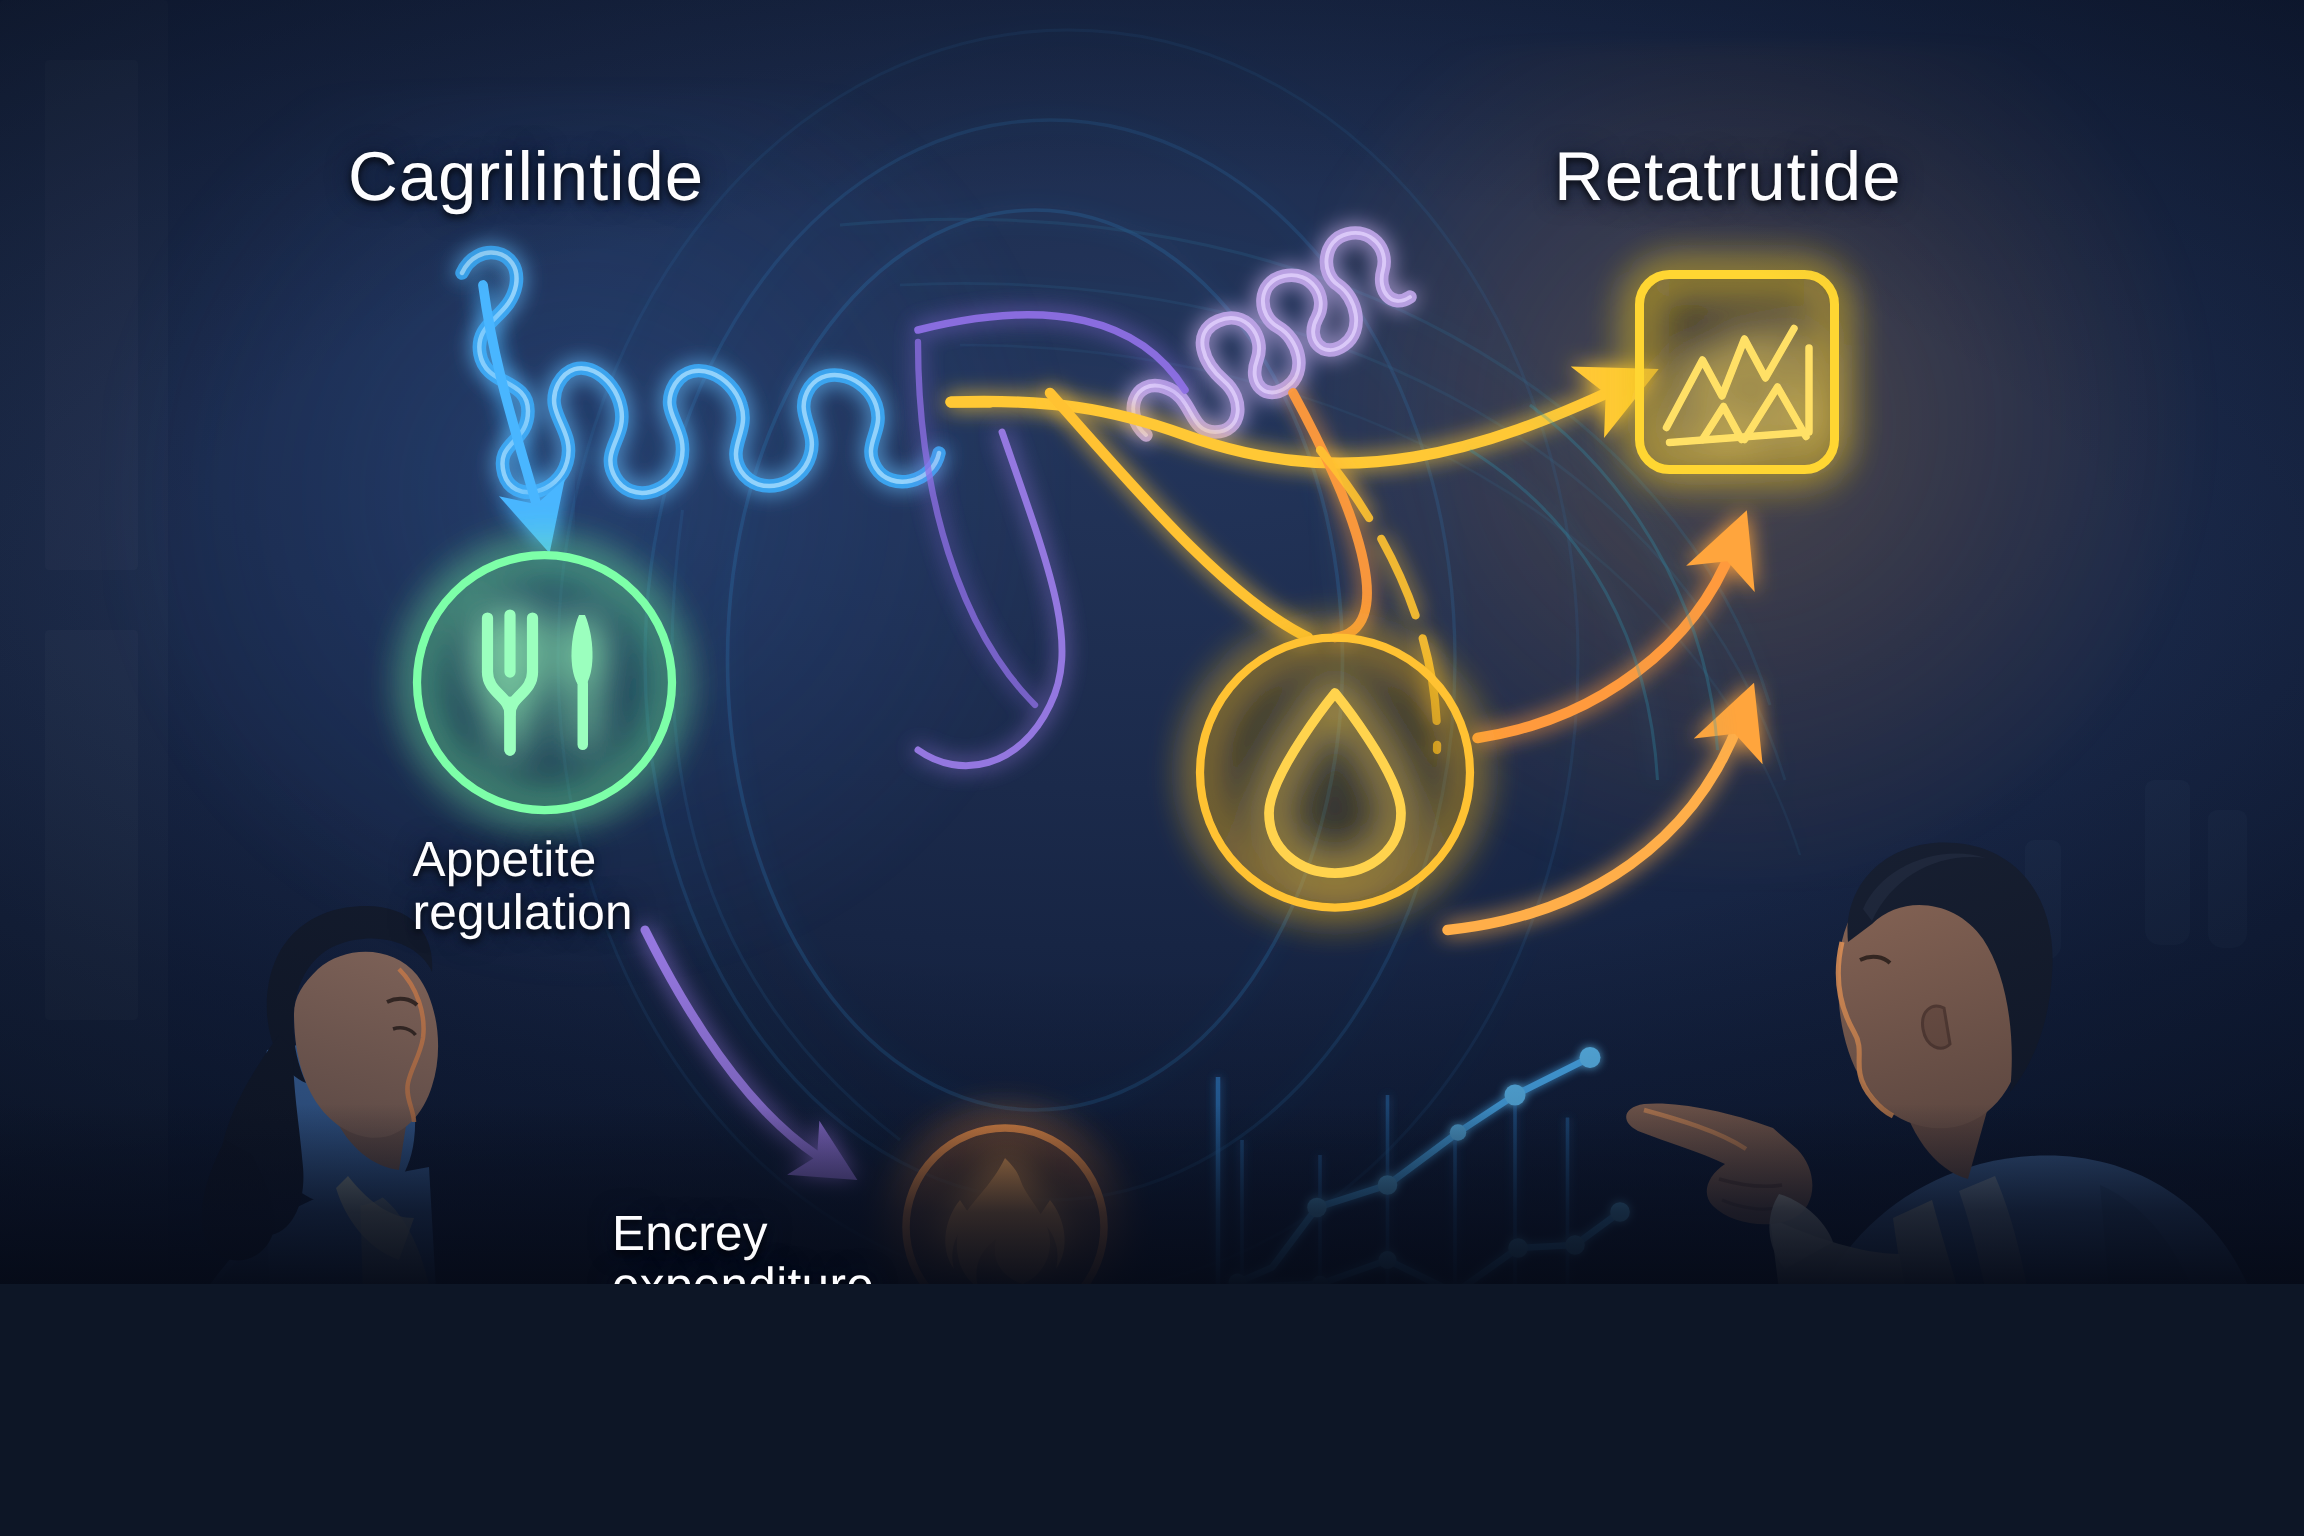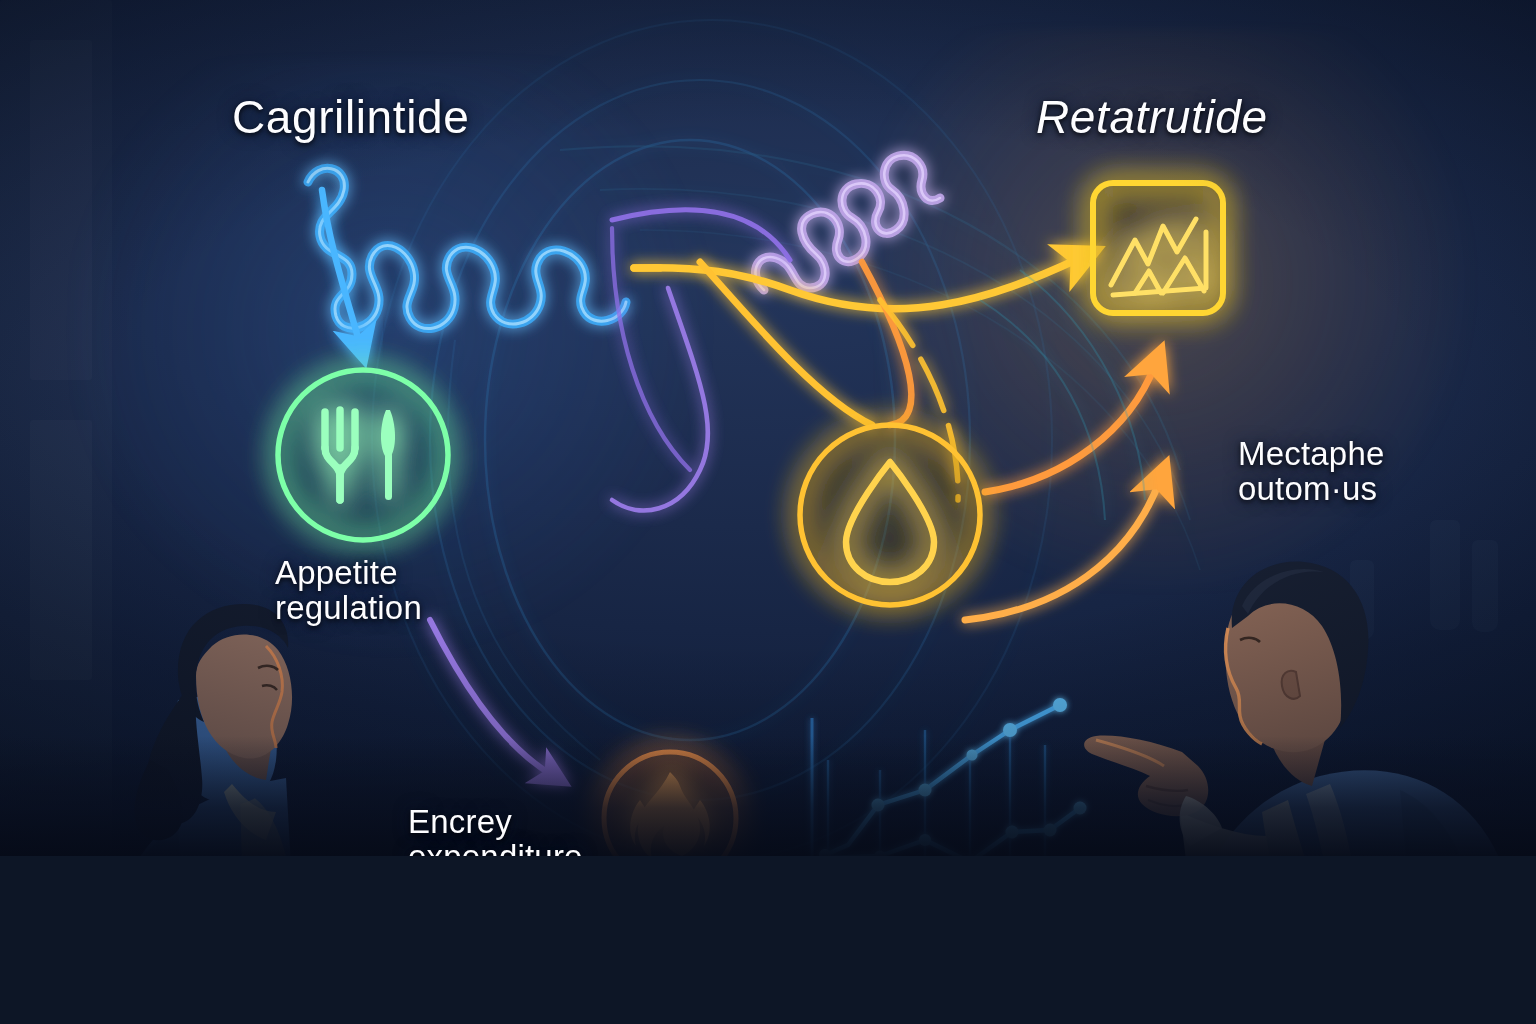--- a/index.html
+++ b/index.html
@@ -358,25 +358,23 @@
 
       <path d="M1186 796 C 1200 800 1216 812 1222 828 L1190 846 C 1178 832 1176 812 1186 796 Z" fill="#dfe1d4" opacity=".85"></path>
     </g>
   </svg>
 
   <div class="vignette"></div>
   <div class="floor"></div>
 
   <div class="label title" style="left:232px;top:93px;">Cagrilintide</div>
 
-  <div class="label title" style="left:1036px;top:93px;font-style:italic;">Retatrutide</div>
+  <div class="label title" style="left:1036px;top:93px;">Retatrutide</div>
 
   <div class="label node-label" style="left:275px;top:556px;">Appetite
 regulation</div>
 
   <div class="label node-label" style="left:408px;top:805px;">Encrey
 expenditure</div>
 
 
-  <div class="label node-label" style="left:1238px;top:437px;">Mectaphe
-outom·us</div>
 
 </div>
 
 </body></html>

